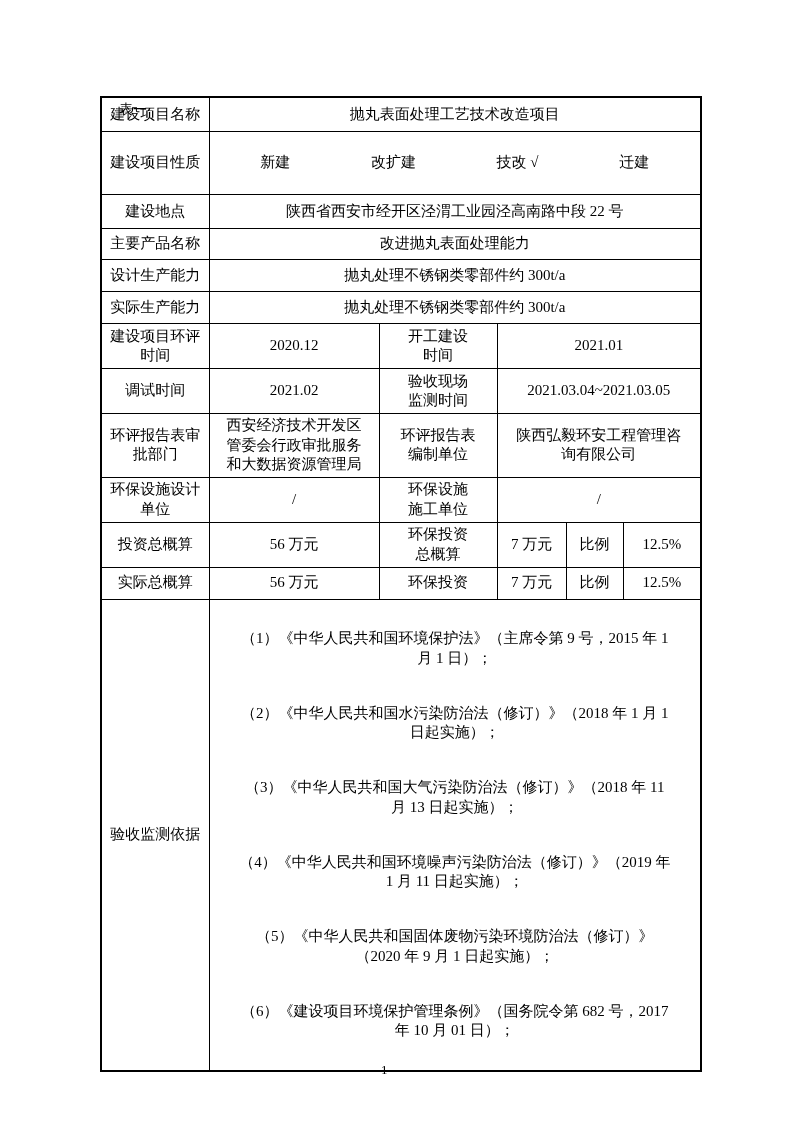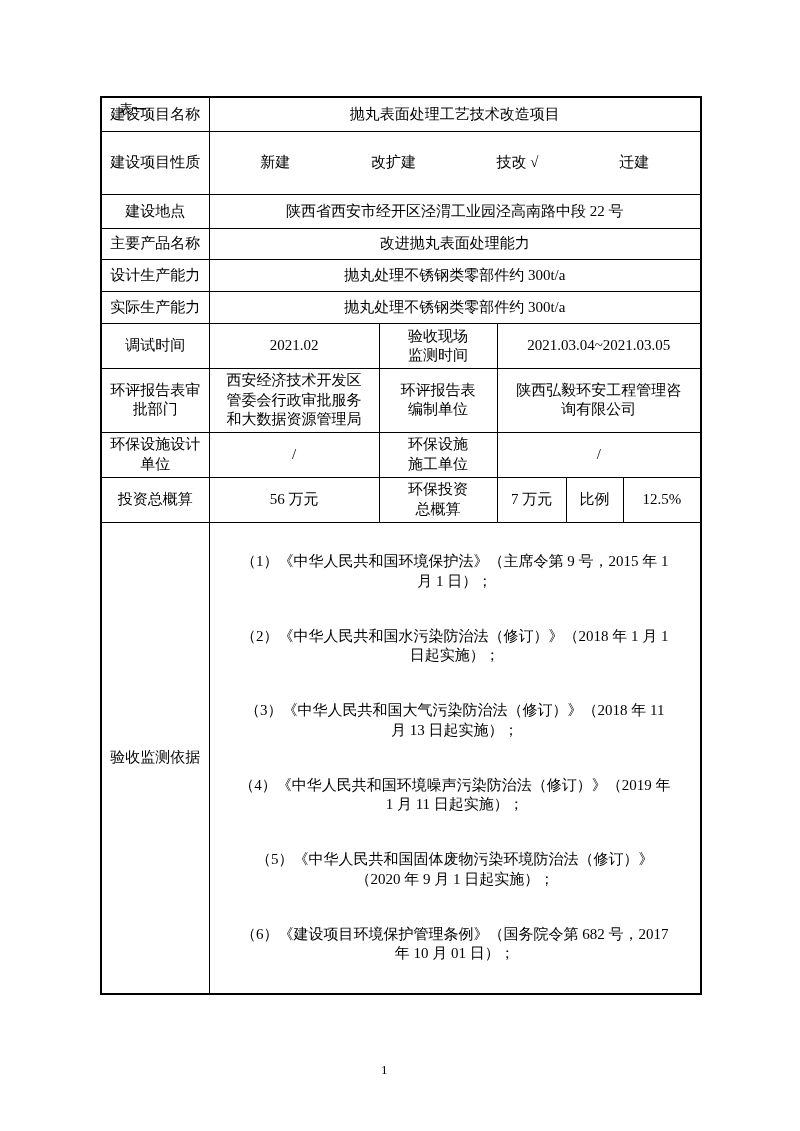--- a/index.html
+++ b/index.html
@@ -77,20 +77,28 @@
   </tr>
   <tr style="height:32px">
     <td class="lbl">设计生产能力</td>
     <td colspan="5">抛丸处理不锈钢类零部件约 300t/a</td>
   </tr>
   <tr style="height:32px">
     <td class="lbl">实际生产能力</td>
     <td colspan="5">抛丸处理不锈钢类零部件约 300t/a</td>
   </tr>
   <tr style="height:45px">
+    <td class="lbl">建设项目环评
+时间</td>
+    <td>2020.12</td>
+    <td class="lbl">开工建设
+时间</td>
+    <td colspan="3">2021.01</td>
+  </tr>
+  <tr style="height:45px">
     <td class="lbl">调试时间</td>
     <td>2021.02</td>
     <td class="lbl">验收现场
 监测时间</td>
     <td colspan="3">2021.03.04~2021.03.05</td>
   </tr>
   <tr style="height:63px">
     <td class="lbl">环评报告表审
 批部门</td>
     <td>西安经济技术开发区
@@ -111,20 +119,28 @@
   </tr>
   <tr style="height:45px">
     <td class="lbl">投资总概算</td>
     <td>56 万元</td>
     <td class="lbl">环保投资
 总概算</td>
     <td>7 万元</td>
     <td>比例</td>
     <td>12.5%</td>
   </tr>
+  <tr style="height:32px">
+    <td class="lbl">实际总概算</td>
+    <td>56 万元</td>
+    <td class="lbl">环保投资</td>
+    <td>7 万元</td>
+    <td>比例</td>
+    <td>12.5%</td>
+  </tr>
   <tr style="height:405px">
     <td class="lbl">验收监测依据</td>
     <td colspan="5" class="laws">
       <p>（1）《中华人民共和国环境保护法》（主席令第 9 号，2015 年 1
 月 1 日）；</p>
       <p>（2）《中华人民共和国水污染防治法（修订）》（2018 年 1 月 1
 日起实施）；</p>
       <p>（3）《中华人民共和国大气污染防治法（修订）》（2018 年 11
 月 13 日起实施）；</p>
       <p>（4）《中华人民共和国环境噪声污染防治法（修订）》（2019 年

